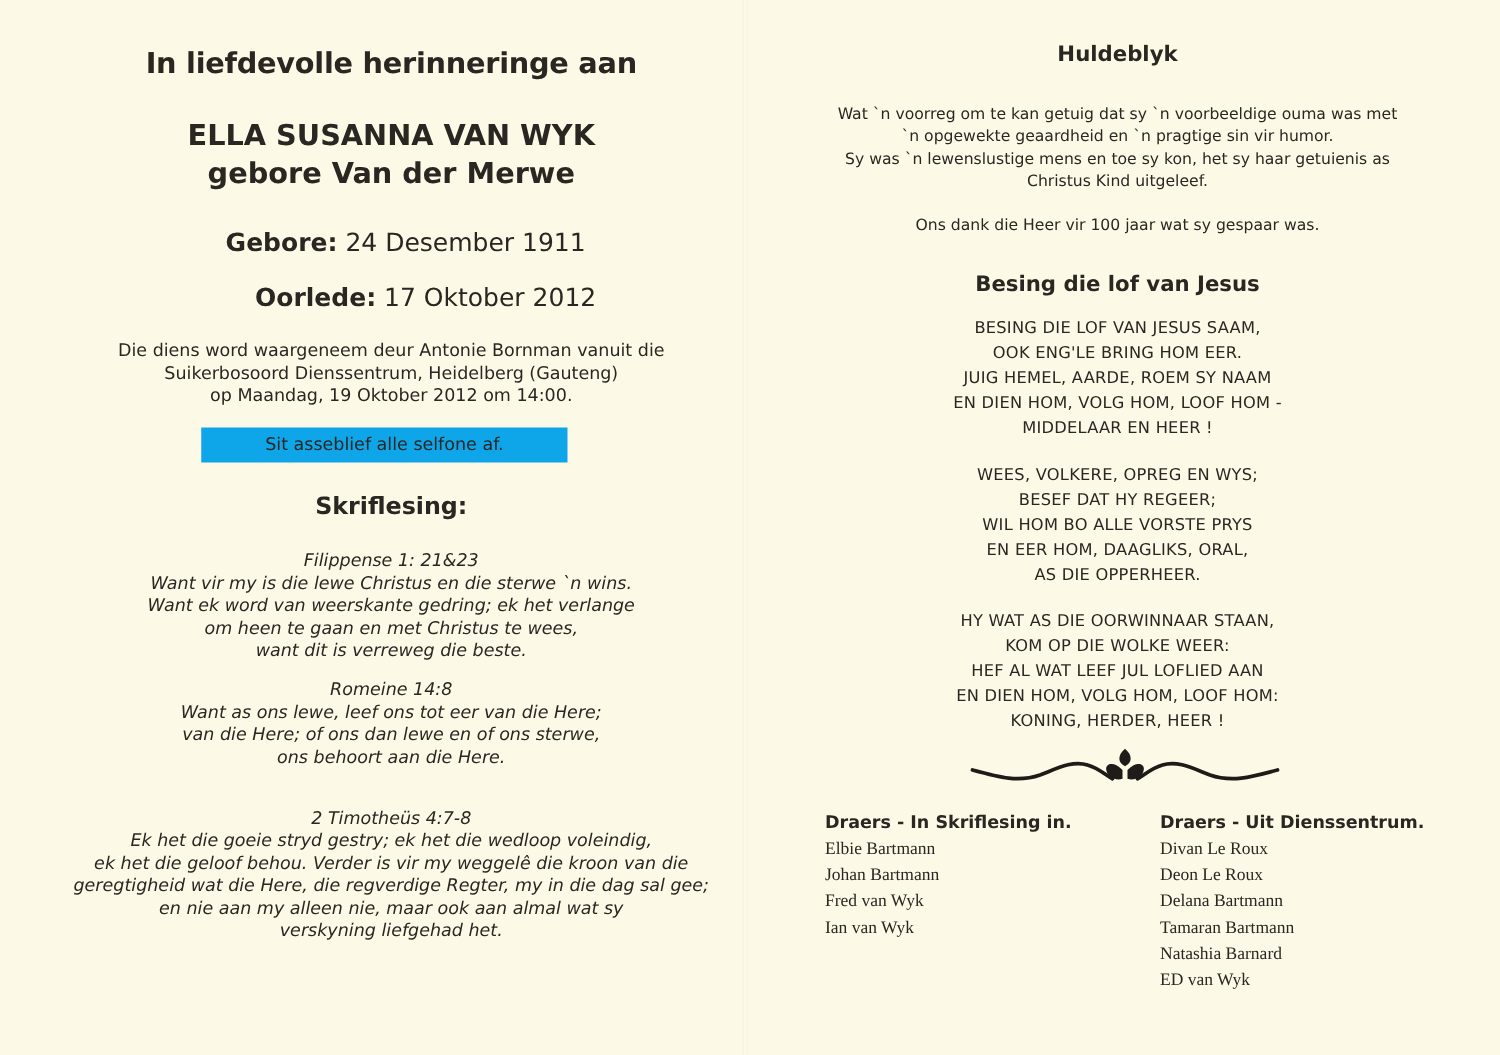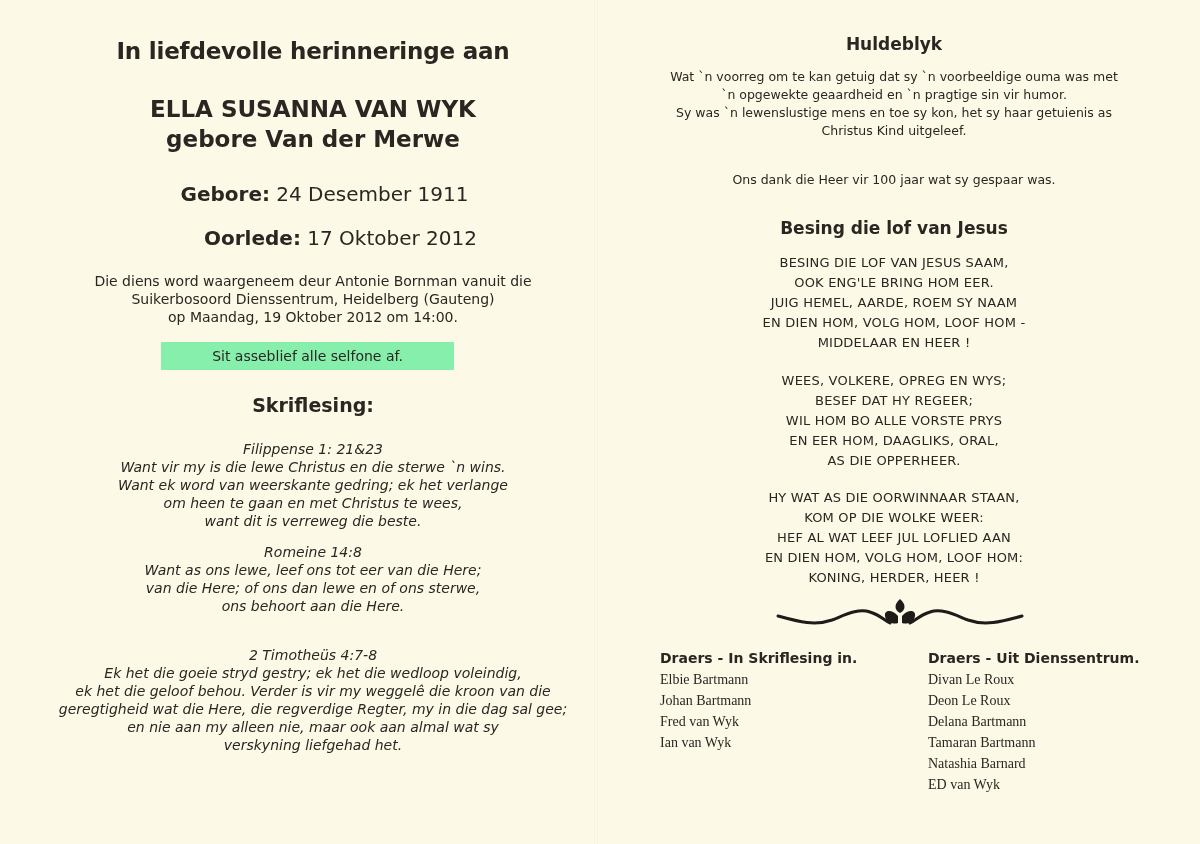--- a/index.html
+++ b/index.html
@@ -35,21 +35,21 @@
   }
   .born { top: 182px; }
   .died { top: 226px; padding-left: 16px; }
   .born b, .died b { font-weight: bold; margin-left: 23px; }
   .service {
     position: absolute; left: 0; width: 626px; top: 272px;
     font-size: 14px; line-height: 18px;
   }
   .phones {
     position: absolute; left: 161px; top: 342px; width: 293px; height: 28px;
-    background: #86efac;
+    background: #0ea5e9;
     font-size: 14px; line-height: 28px; text-align: center;
   }
   .scripture-heading {
     position: absolute; left: 0; width: 626px; top: 394px;
     font-size: 19px; font-weight: bold;
   }
   .reading {
     position: absolute; left: 0; width: 626px;
     font-size: 14px; line-height: 18px; text-align: center; font-style: italic;
   }
@@ -57,21 +57,21 @@
   .reading .line { display: block; }
   .r1 { top: 440px; }
   .r2 { top: 543px; }
   .r3 { top: 646px; }
 
   .tribute-heading {
     position: absolute; left: 598px; width: 592px; top: 34px;
     font-size: 17px; font-weight: bold; text-align: center;
   }
   .tribute {
-    position: absolute; left: 598px; width: 592px; top: 68px;
+    position: absolute; left: 598px; width: 592px; top: 82px;
     font-size: 12.5px; line-height: 18px; text-align: center;
   }
   .tribute .line { display: block; }
   .thanks {
     position: absolute; left: 598px; width: 592px; top: 172px;
     font-size: 12.5px; text-align: center;
   }
   .hymn-heading {
     position: absolute; left: 598px; width: 592px; top: 218px;
     font-size: 17px; font-weight: bold; text-align: center;

